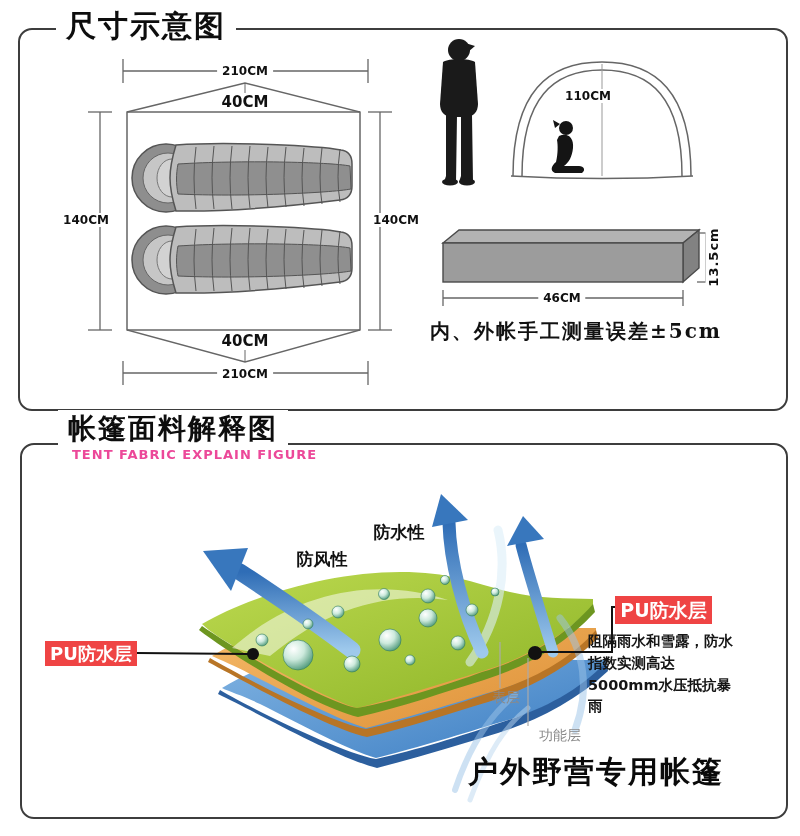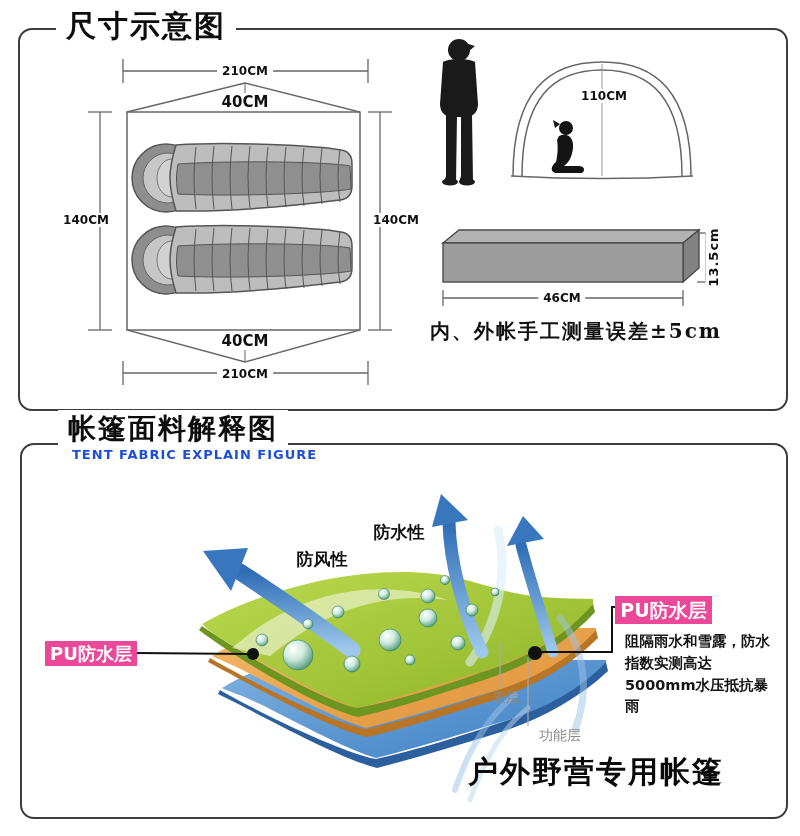--- a/index.html
+++ b/index.html
@@ -7,37 +7,37 @@
         font-family:"DejaVu Sans","Liberation Sans",sans-serif;color:#111;}
   .panel{position:absolute;border:2px solid #3d3d3d;border-radius:14px;background:#fff;}
   .panel1{left:18px;top:28px;width:766px;height:379px;}
   .panel2{left:20px;top:443px;width:764px;height:372px;}
   .overlay{position:absolute;left:0;top:0;z-index:2;}
   .sec-title{position:absolute;z-index:3;background:#fff;font-weight:900;color:#0d0d0d;
              padding:0 10px;white-space:nowrap;}
   .t1{left:56px;top:6px;font-size:30px;letter-spacing:2px;}
   .t2{left:58px;top:410px;font-size:28px;letter-spacing:2px;}
   .subtitle{position:absolute;z-index:3;left:68px;top:447px;font-size:13px;font-weight:700;
-            letter-spacing:1px;color:#1d4ed8;background:#fff;padding:0 4px;white-space:nowrap;text-align:center;}
+            letter-spacing:1px;color:#ec4899;background:#fff;padding:0 4px;white-space:nowrap;text-align:center;}
   .dim{position:absolute;z-index:3;background:#fff;font-weight:700;font-size:12px;color:#101010;
        padding:0 5px;white-space:nowrap;transform:translate(-50%,-50%);}
   .dim-small{font-size:15px;}
   .dim-rot{transform:translate(-50%,-50%) rotate(-90deg);font-size:13px;letter-spacing:1px;padding:0 2px;}
   .note{position:absolute;z-index:3;transform:translate(-50%,-50%);white-space:nowrap;
         font-family:"DejaVu Serif","Liberation Serif",serif;font-size:20px;font-weight:600;
         letter-spacing:2px;color:#111;}
   .flabel{position:absolute;z-index:4;font-weight:700;color:#111;white-space:nowrap;
           transform:translate(-50%,-50%);font-size:17px;padding-left:8px;}
-  .publabel{position:absolute;z-index:4;background:#ec4899;color:#fff;font-weight:900;
+  .publabel{position:absolute;z-index:4;background:#ef4444;color:#fff;font-weight:900;
             text-align:center;white-space:nowrap;}
   .pub-left{left:45px;top:641px;width:92px;height:25px;font-size:18px;line-height:25px;}
   .pub-right{left:615px;top:596px;width:97px;height:28px;font-size:19px;line-height:28px;}
   .desc{position:absolute;z-index:4;font-size:14.5px;font-weight:600;line-height:1.5;color:#151515;}
   .desc-left{left:46px;top:676px;width:162px;}
-  .desc-right{left:625px;top:631px;width:154px;}
+  .desc-right{left:588px;top:631px;width:154px;}
   .graylabel{position:absolute;z-index:4;font-size:14px;color:#8a8a8a;white-space:nowrap;font-family:Liberation Mono, monospace;}
   .slogan{position:absolute;z-index:4;left:468px;top:752px;font-size:30px;font-weight:900;
           letter-spacing:2px;color:#0a0a0a;white-space:nowrap;}
 </style>
 </head>
 <body>
 
 <div class="page">
 
   <div class="panel panel1"></div>
@@ -212,21 +212,21 @@
       <line x1="528" y1="658" x2="528" y2="726" stroke="#aaa" stroke-width="1.2"></line>
     </g>
   </svg>
 
   <div class="dim" style="left:245px;top:71px;">210CM</div>
   <div class="dim dim-small" style="left:245px;top:102px;">40CM</div>
   <div class="dim" style="left:86px;top:220px;">140CM</div>
   <div class="dim" style="left:396px;top:220px;">140CM</div>
   <div class="dim dim-small" style="left:245px;top:341px;">40CM</div>
   <div class="dim" style="left:245px;top:374px;">210CM</div>
-  <div class="dim" style="left:604px;top:96px;">110CM</div>
+  <div class="dim" style="left:588px;top:96px;">110CM</div>
   <div class="dim" style="left:562px;top:298px;">46CM</div>
   <div class="dim dim-rot" style="left:713px;top:257px;">13.5cm</div>
   <div class="note" style="left:576px;top:331px;">内、外帐手工测量误差±5cm</div>
 
   <div class="flabel" style="left:395px;top:532px;">防水性</div>
   <div class="flabel" style="left:318px;top:559px;">防风性</div>
 
   <div class="publabel pub-left">PU防水层</div>
 
   <div class="publabel pub-right">PU防水层</div>

